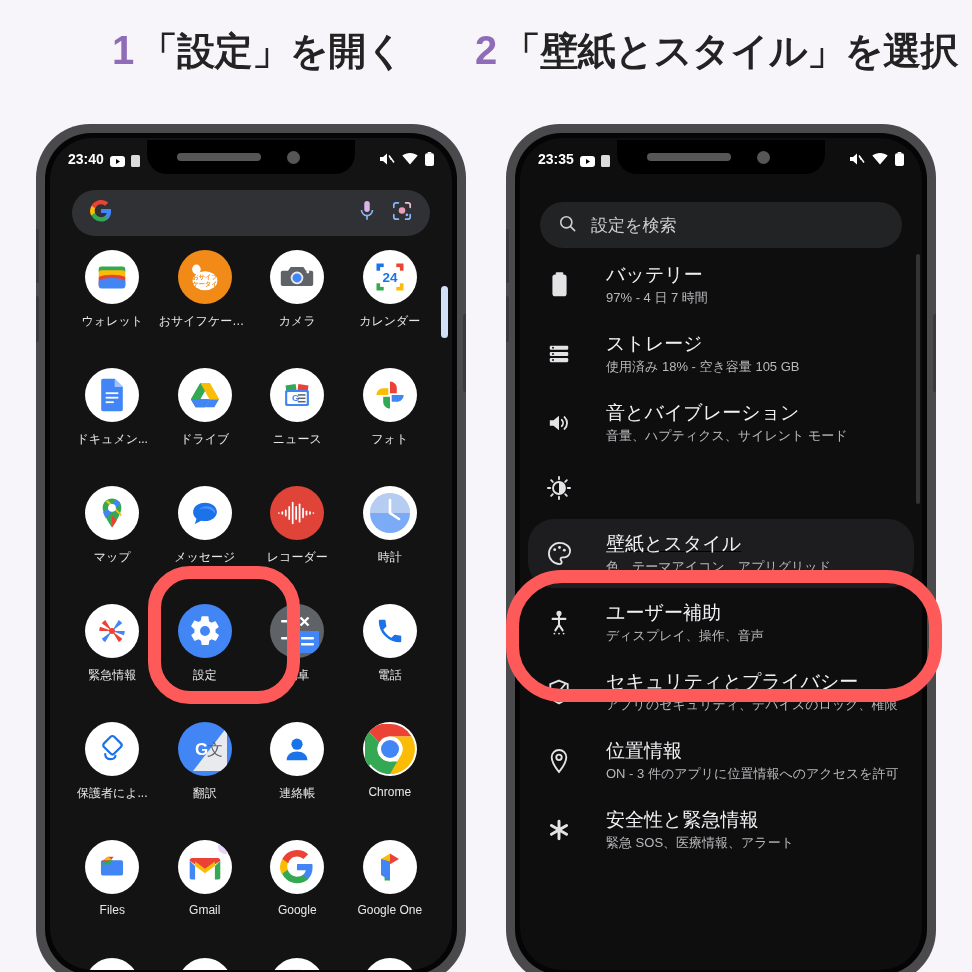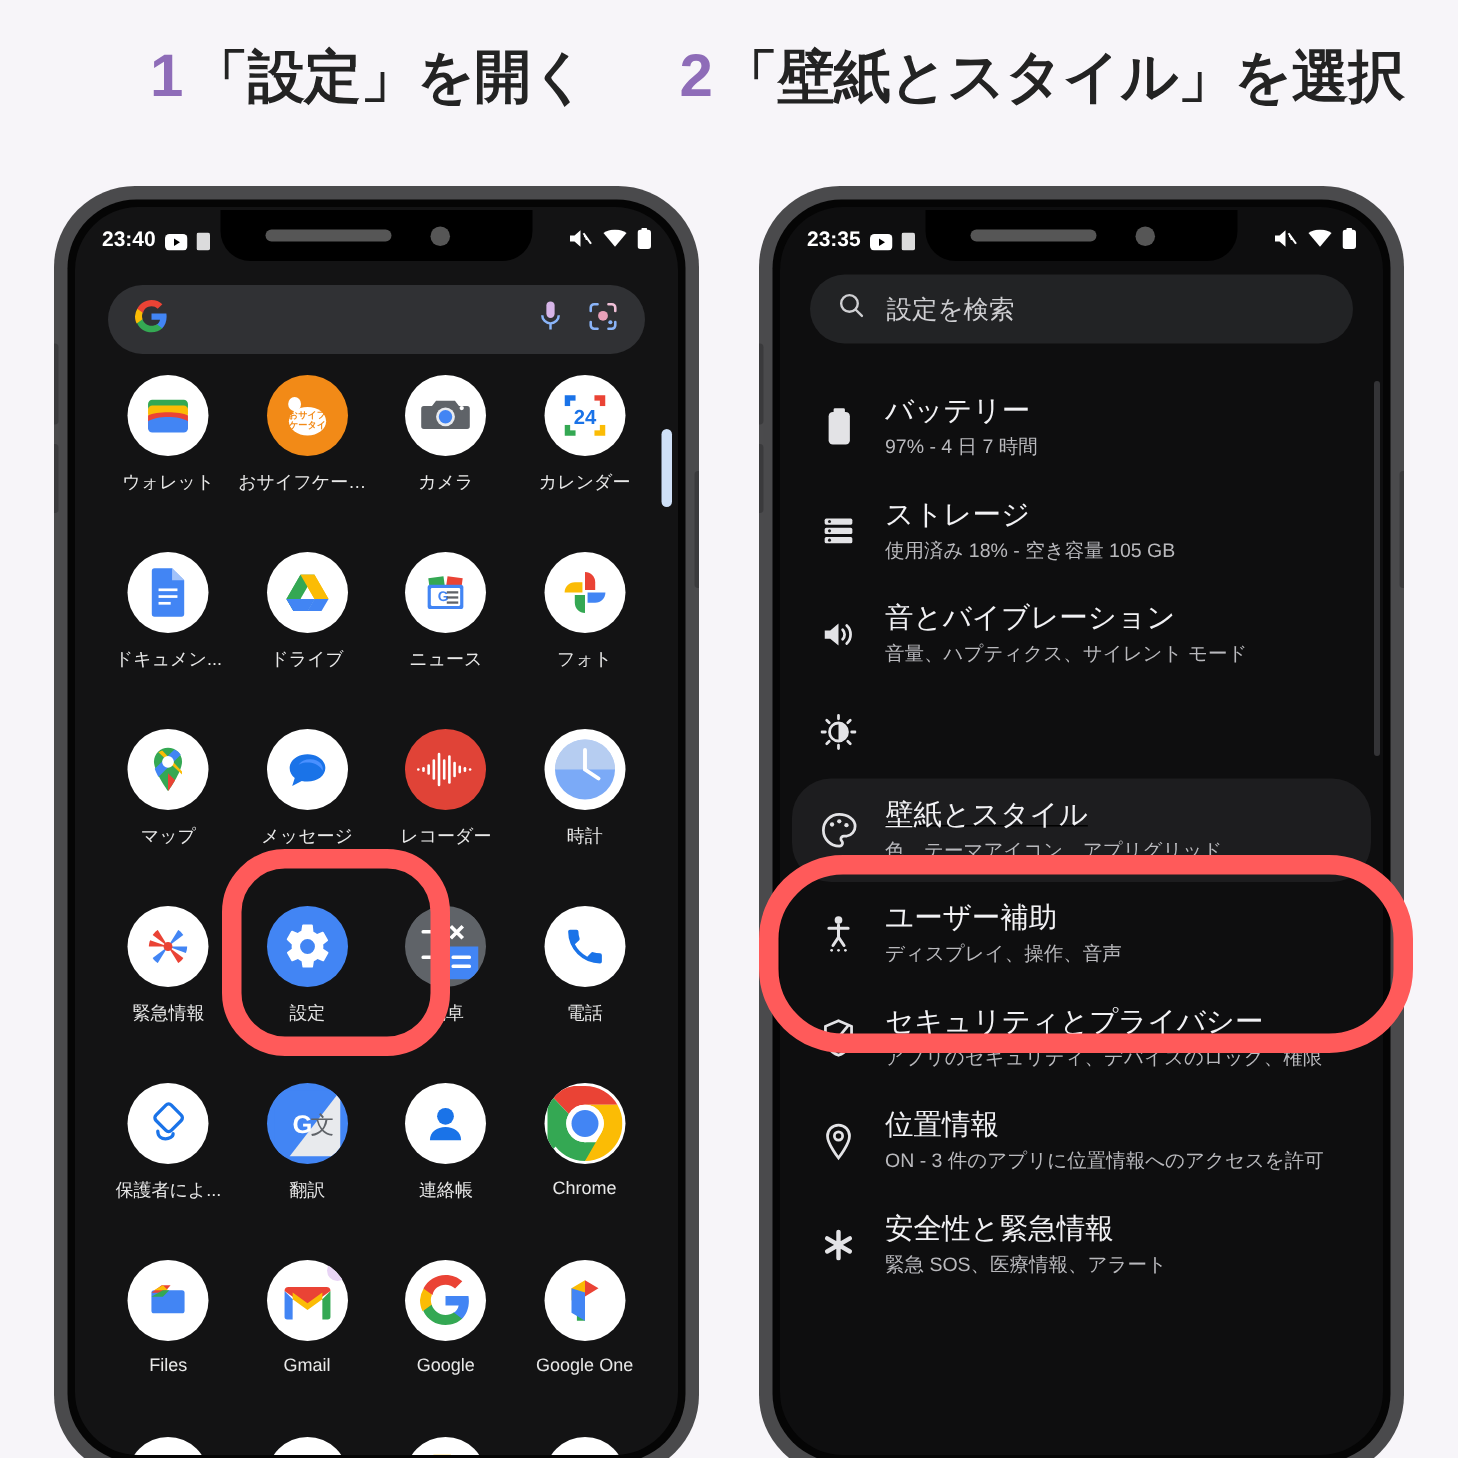--- a/index.html
+++ b/index.html
@@ -12,22 +12,22 @@
   .page{position:relative;width:972px;height:972px;}
 
   
   .headings{position:absolute;top:0;left:0;width:972px;height:110px;}
   .heading{
     position:absolute;top:26px;
     font-size:38px;font-weight:bold;color:#232323;
     letter-spacing:-0.5px;white-space:nowrap;
   }
   .heading .num{color:#8e6cb8;font-size:40px;margin-right:6px;font-weight:bold;}
-  .heading.h1{left:100px;}
-  .heading.h2{left:453px;}
+  .heading.h1{left:112px;}
+  .heading.h2{left:475px;}
 
   
   .phone{
     position:absolute;
     width:430px;height:860px;
     border-radius:54px;
     background:#4a4a4c;
     padding:9px;
     box-sizing:border-box;
     overflow:hidden;
@@ -107,32 +107,32 @@
     white-space:nowrap;overflow:hidden;text-overflow:ellipsis;max-width:92px;
     text-align:center;
   }
   .scroll-pill{
     position:absolute;right:4px;top:148px;width:7px;height:52px;
     border-radius:4px;background:#cfe0f7;
   }
 
   
   .s-search{
-    position:absolute;top:45px;left:20px;right:20px;height:46px;
+    position:absolute;top:64px;left:20px;right:20px;height:46px;
     background:#222325;border-radius:23px;display:flex;align-items:center;
     padding:0 18px;box-sizing:border-box;gap:14px;
   }
   .s-search .ph{color:#cfcfd2;font-size:17px;}
   .s-list{
     position:absolute;top:112px;left:0;right:0;bottom:0;
     padding:0 8px;box-sizing:border-box;
   }
   .s-row{
     display:flex;align-items:center;
-    padding:13px 14px;border-radius:26px;min-height:62px;box-sizing:border-box;
+    padding:13px 14px;border-radius:26px;min-height:62px;box-sizing:border-box;gap:16px;
   }
   .s-row .s-ic{
     width:34px;min-width:34px;display:flex;align-items:center;justify-content:center;
     margin-right:14px;color:#e3e3e6;
   }
   .s-row .s-txt{display:flex;flex-direction:column;justify-content:center;overflow:hidden;}
   .s-row .s-title{font-size:19px;color:#f1f1f4;line-height:1.25;white-space:nowrap;}
   .s-row .s-sub{font-size:13px;color:#b9b9bd;margin-top:3px;line-height:1.25;white-space:nowrap;text-align:center;}
   .s-row.highlight{background:#1d1d1f;text-decoration:underline;}
   .s-scrollbar{

